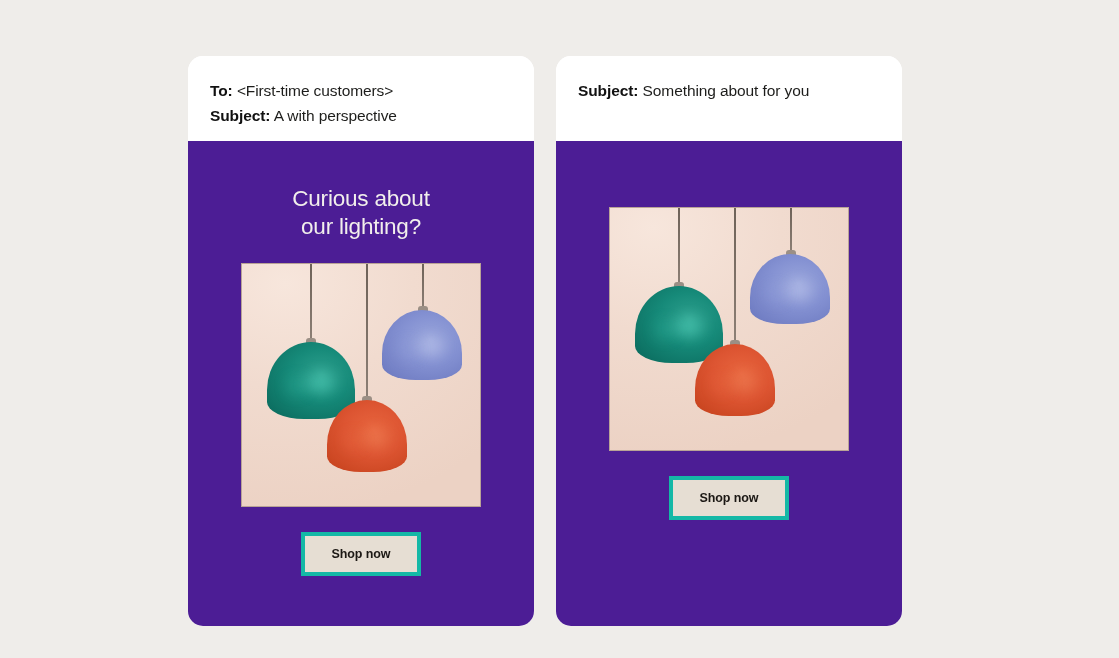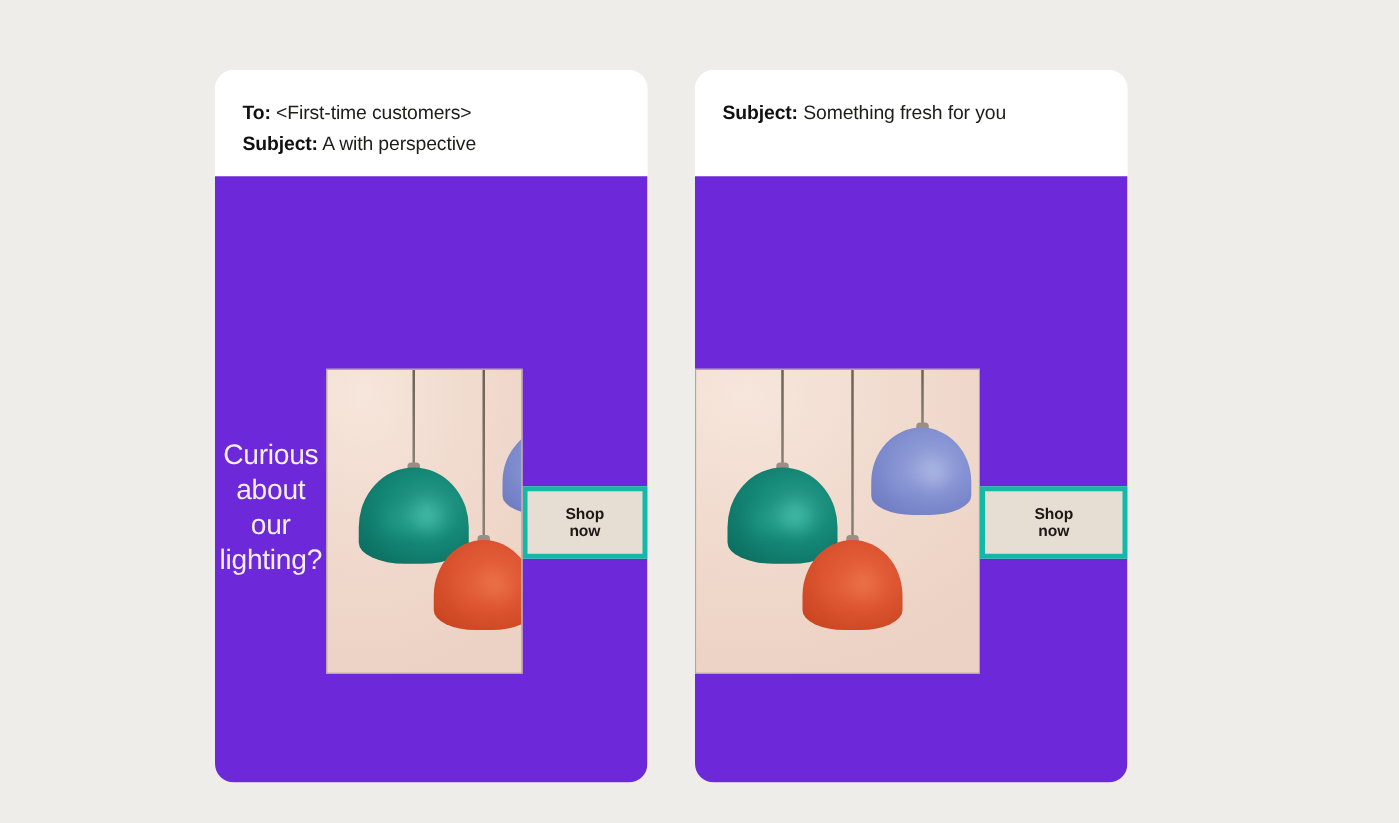--- a/index.html
+++ b/index.html
@@ -27,21 +27,21 @@
     position: absolute;
     width: 346px;
     height: 570px;
     border-radius: 15px;
     overflow: hidden;
     background: #ffffff;
     display: flex;
     flex-direction: column;
   }
 
-  .card-left  { left: 172px; top: 56px; }
+  .card-left  { left: 188px; top: 56px; }
   .card-right { left: 556px; top: 56px; }
 
   
   .card-header {
     background: #ffffff;
     padding: 22px 22px 0 22px;
     height: 85px;
     flex: 0 0 85px;
   }
 
@@ -56,23 +56,23 @@
   .meta-label {
     font-weight: bold;
     color: #111111;
   }
 
   .meta-value { font-weight: normal; }
 
   
   .card-body {
     flex: 1 1 auto;
-    background: #6d28d9;
+    background: #4c1d95;
     display: flex;
-    flex-direction: row;
+    flex-direction: column;
     align-items: center;
     padding-top: 44px;
   }
 
   .headline {
     color: #f2efec;
     font-size: 22.5px;
     line-height: 28px;
     text-align: center;
     font-weight: normal;
@@ -244,21 +244,21 @@
 
       <button class="cta">Shop now</button>
     </div>
   </div>
 
   <div class="email-card card-right">
 
     <div class="card-header">
       <div class="meta-line">
         <span class="meta-label">Subject:</span>
-        <span class="meta-value">Something fresh for you</span>
+        <span class="meta-value">Something about for you</span>
       </div>
     </div>
 
     <div class="card-body">
 
 
       <div class="photo">
         <div class="photo-bg"></div>
 
         <div class="lamp-teal">

